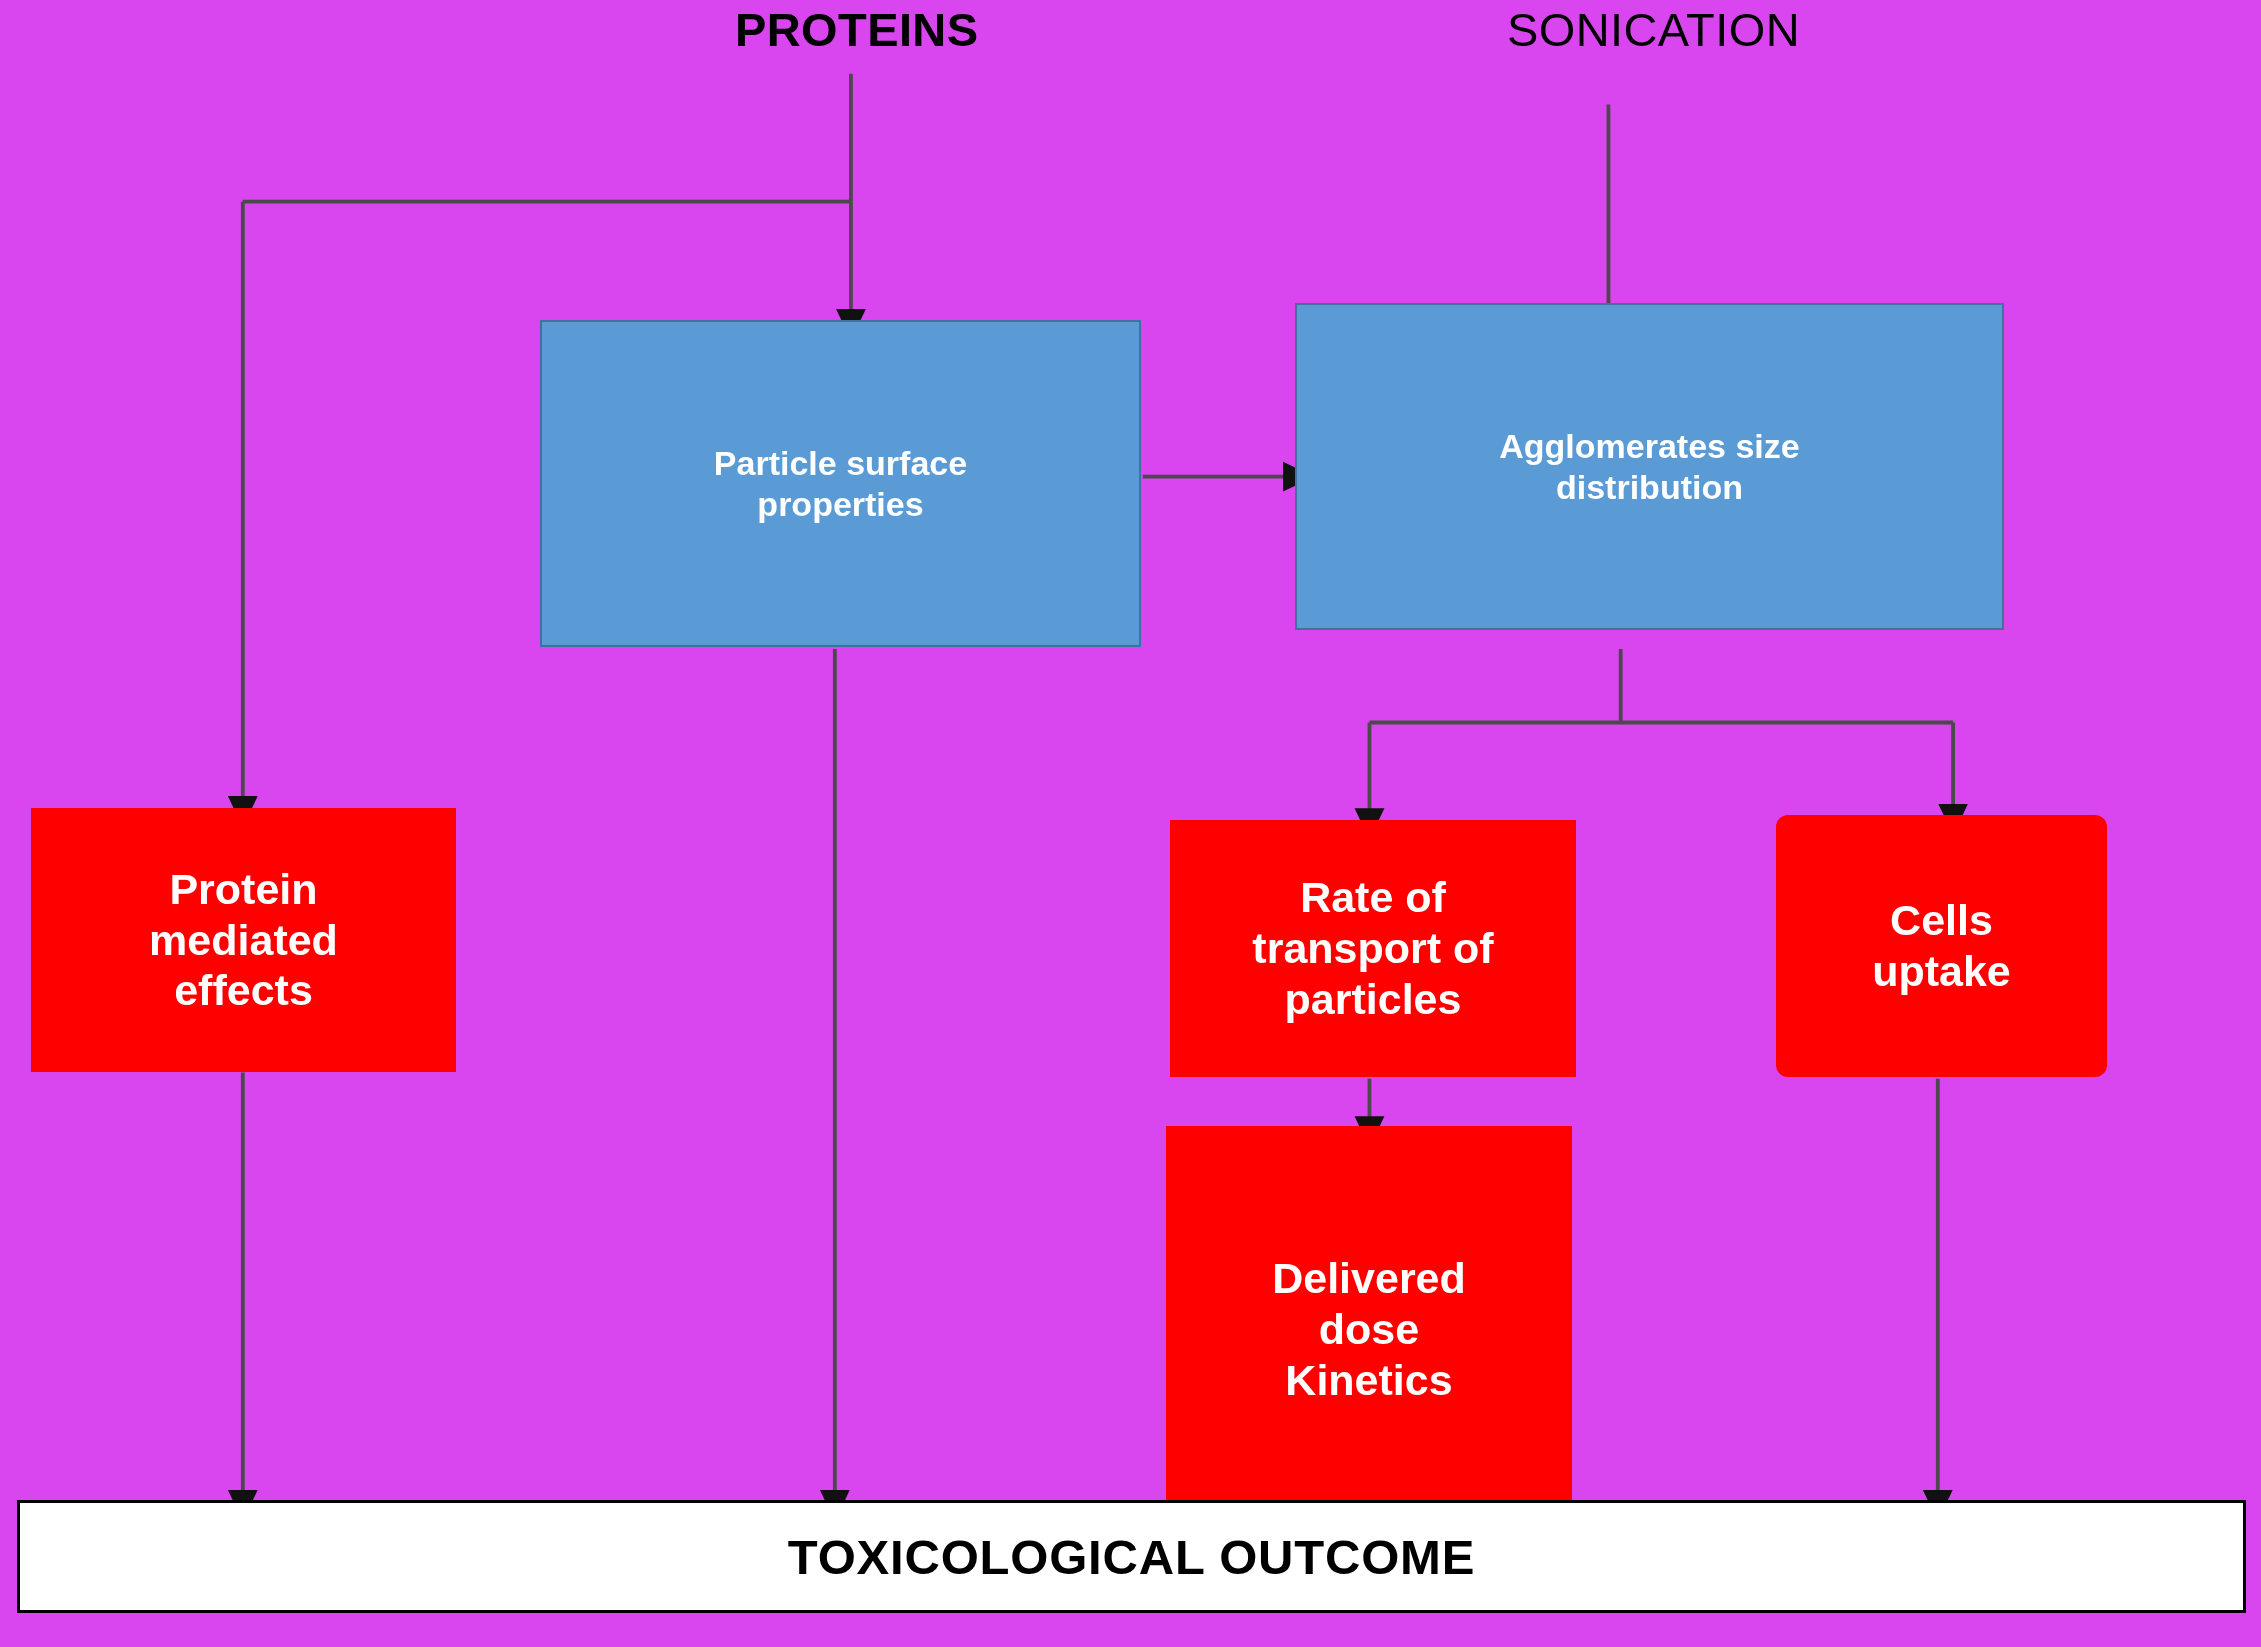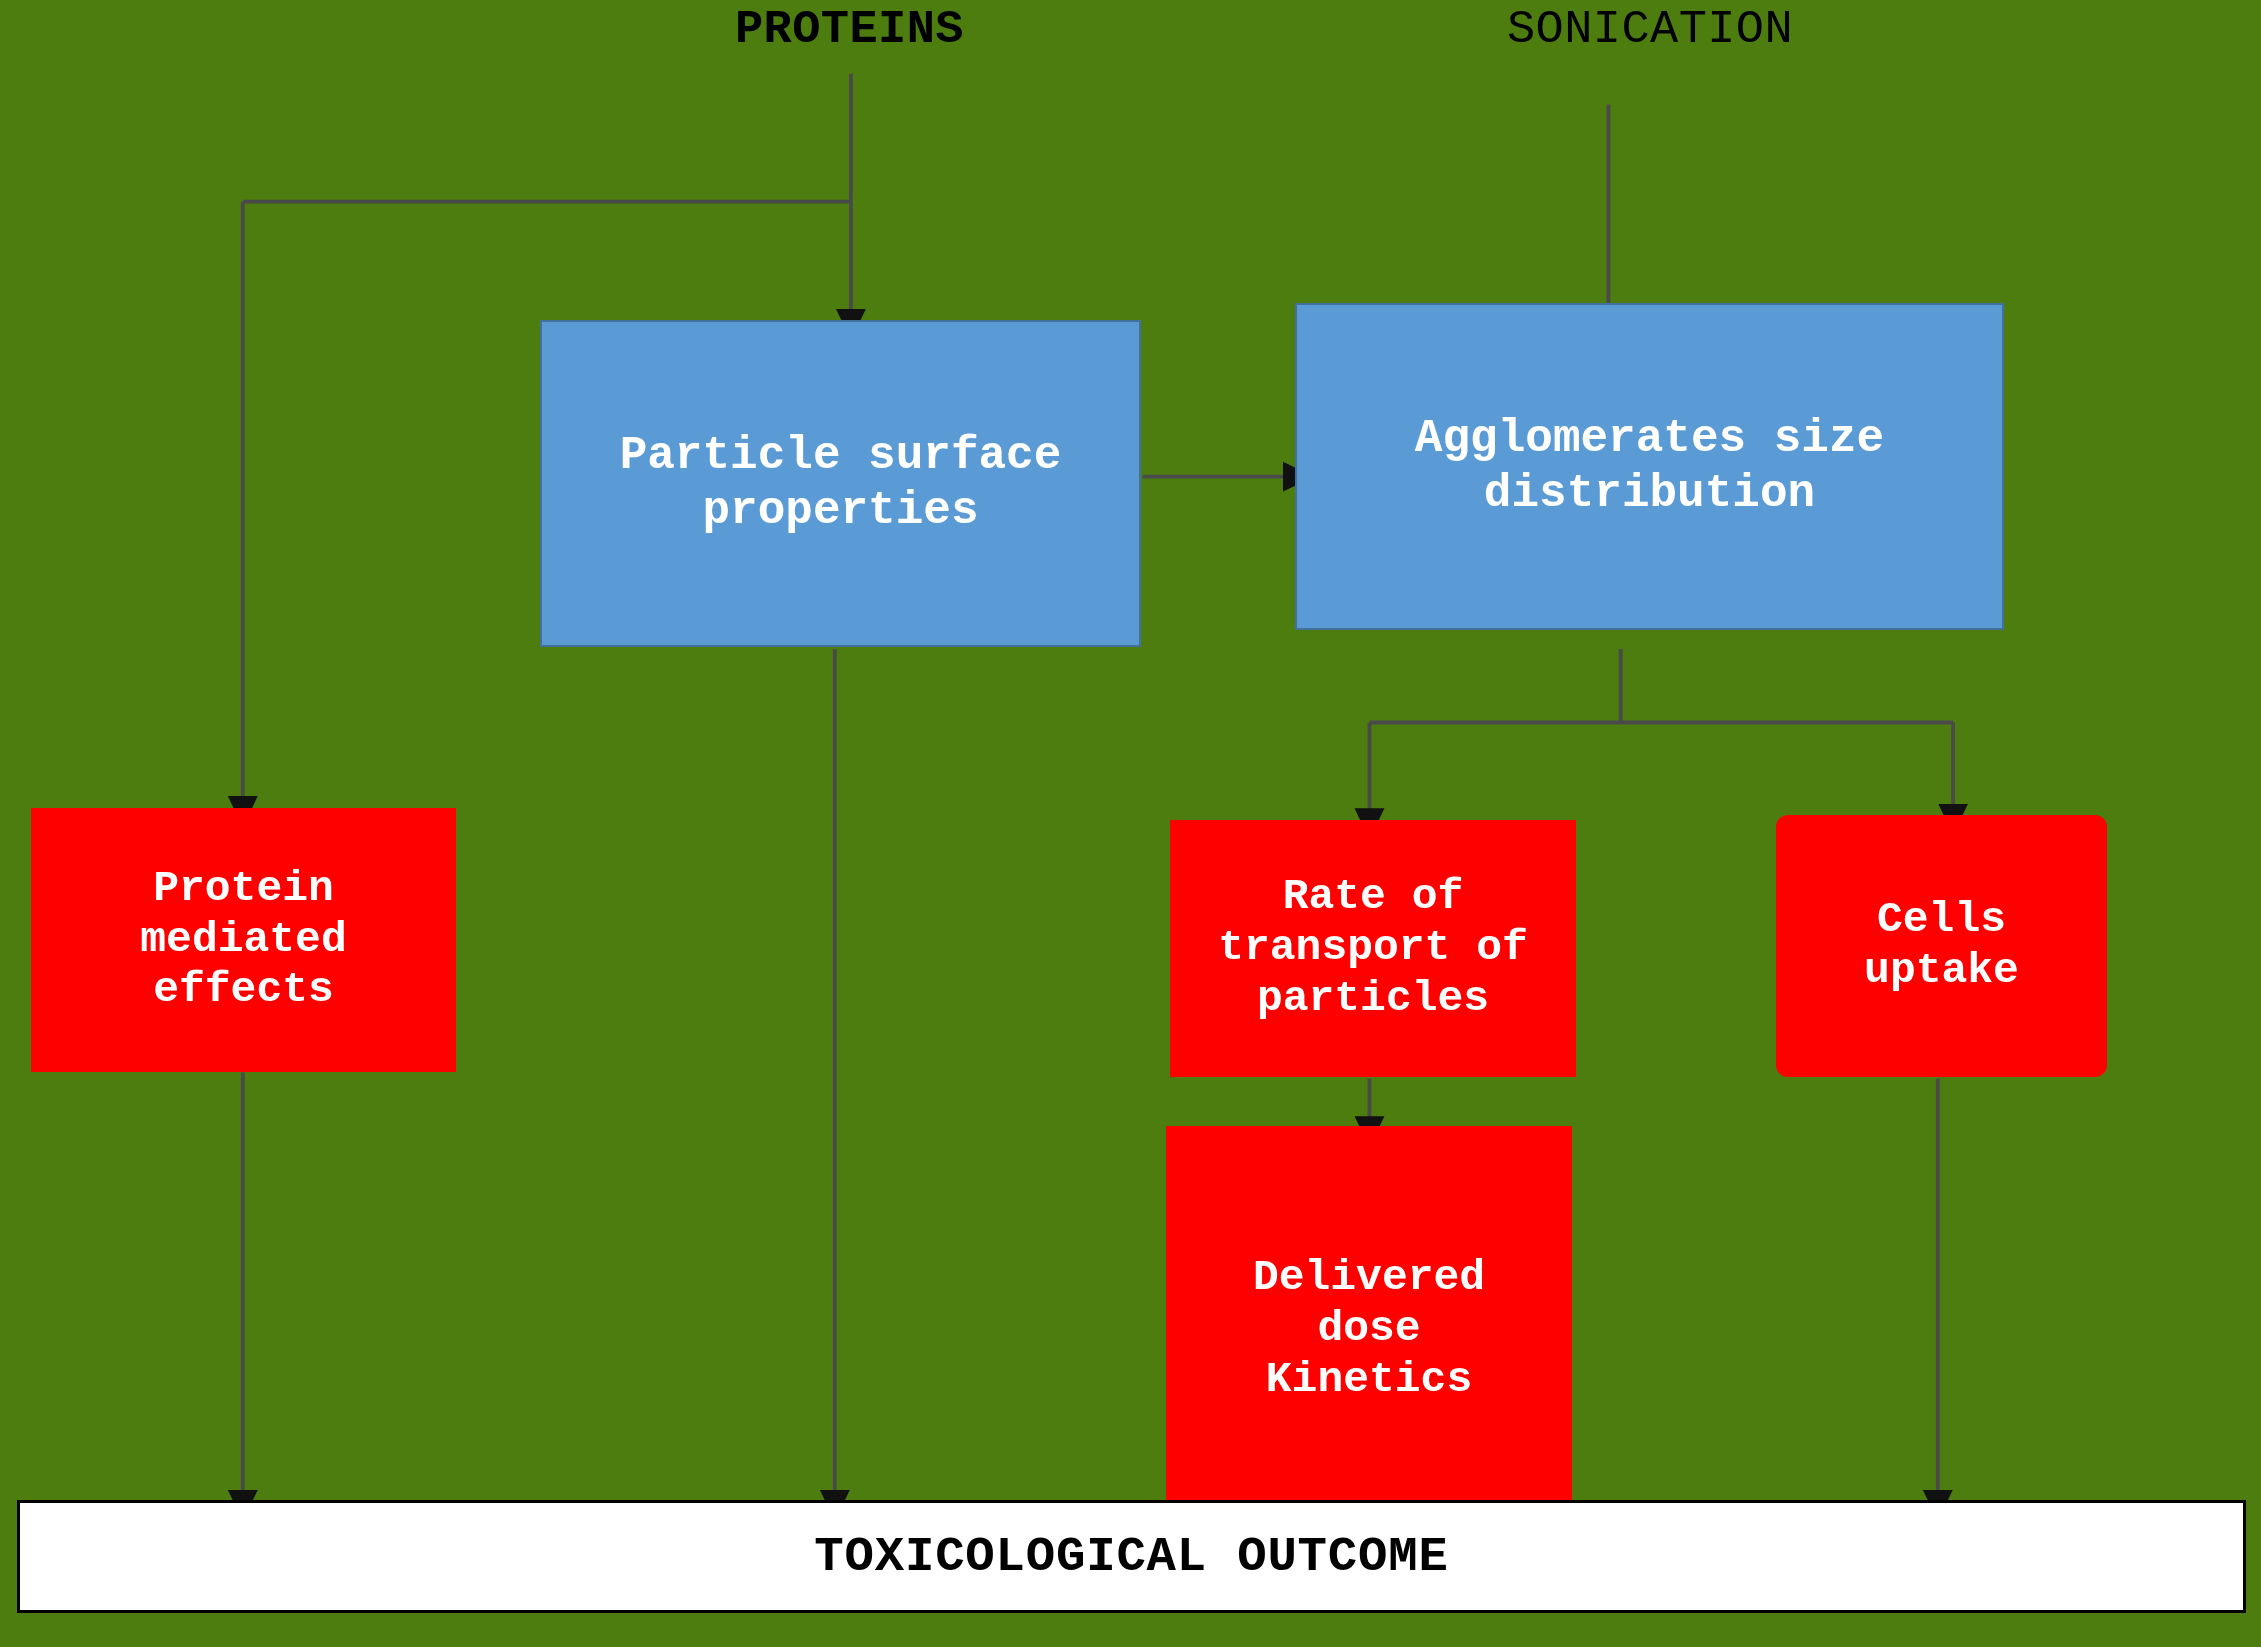--- a/index.html
+++ b/index.html
@@ -4,22 +4,22 @@
 <style>
   html, body {
     margin: 0;
     padding: 0;
     background: #ffffff;
   }
   #canvas {
     position: relative;
     width: 2261px;
     height: 1648px;
-    background: #4d7c0f;
-    font-family: Liberation Mono, monospace;
+    background: #d946ef;
+    font-family: Liberation Sans, sans-serif;
     overflow: hidden;
   }
   .hdr {
     position: absolute;
     color: #000000;
     font-size: 47px;
     letter-spacing: 0.4px;
     white-space: nowrap;
     line-height: 1;
   }
@@ -32,21 +32,21 @@
     justify-content: center;
     text-align: center;
     color: #ffffff;
     font-weight: bold;
     line-height: 1.18;
     box-sizing: border-box;
   }
   .node.blue {
     background: #5B9BD5;
     border: 2.3px solid #41719C;
-    font-size: 46px;
+    font-size: 34px;
   }
   .node.red {
     background: #FE0000;
     font-size: 43px;
   }
   .node span { display: block; padding: 0 13.8px; }
 
   .outcome {
     position: absolute;
     background: #ffffff;

